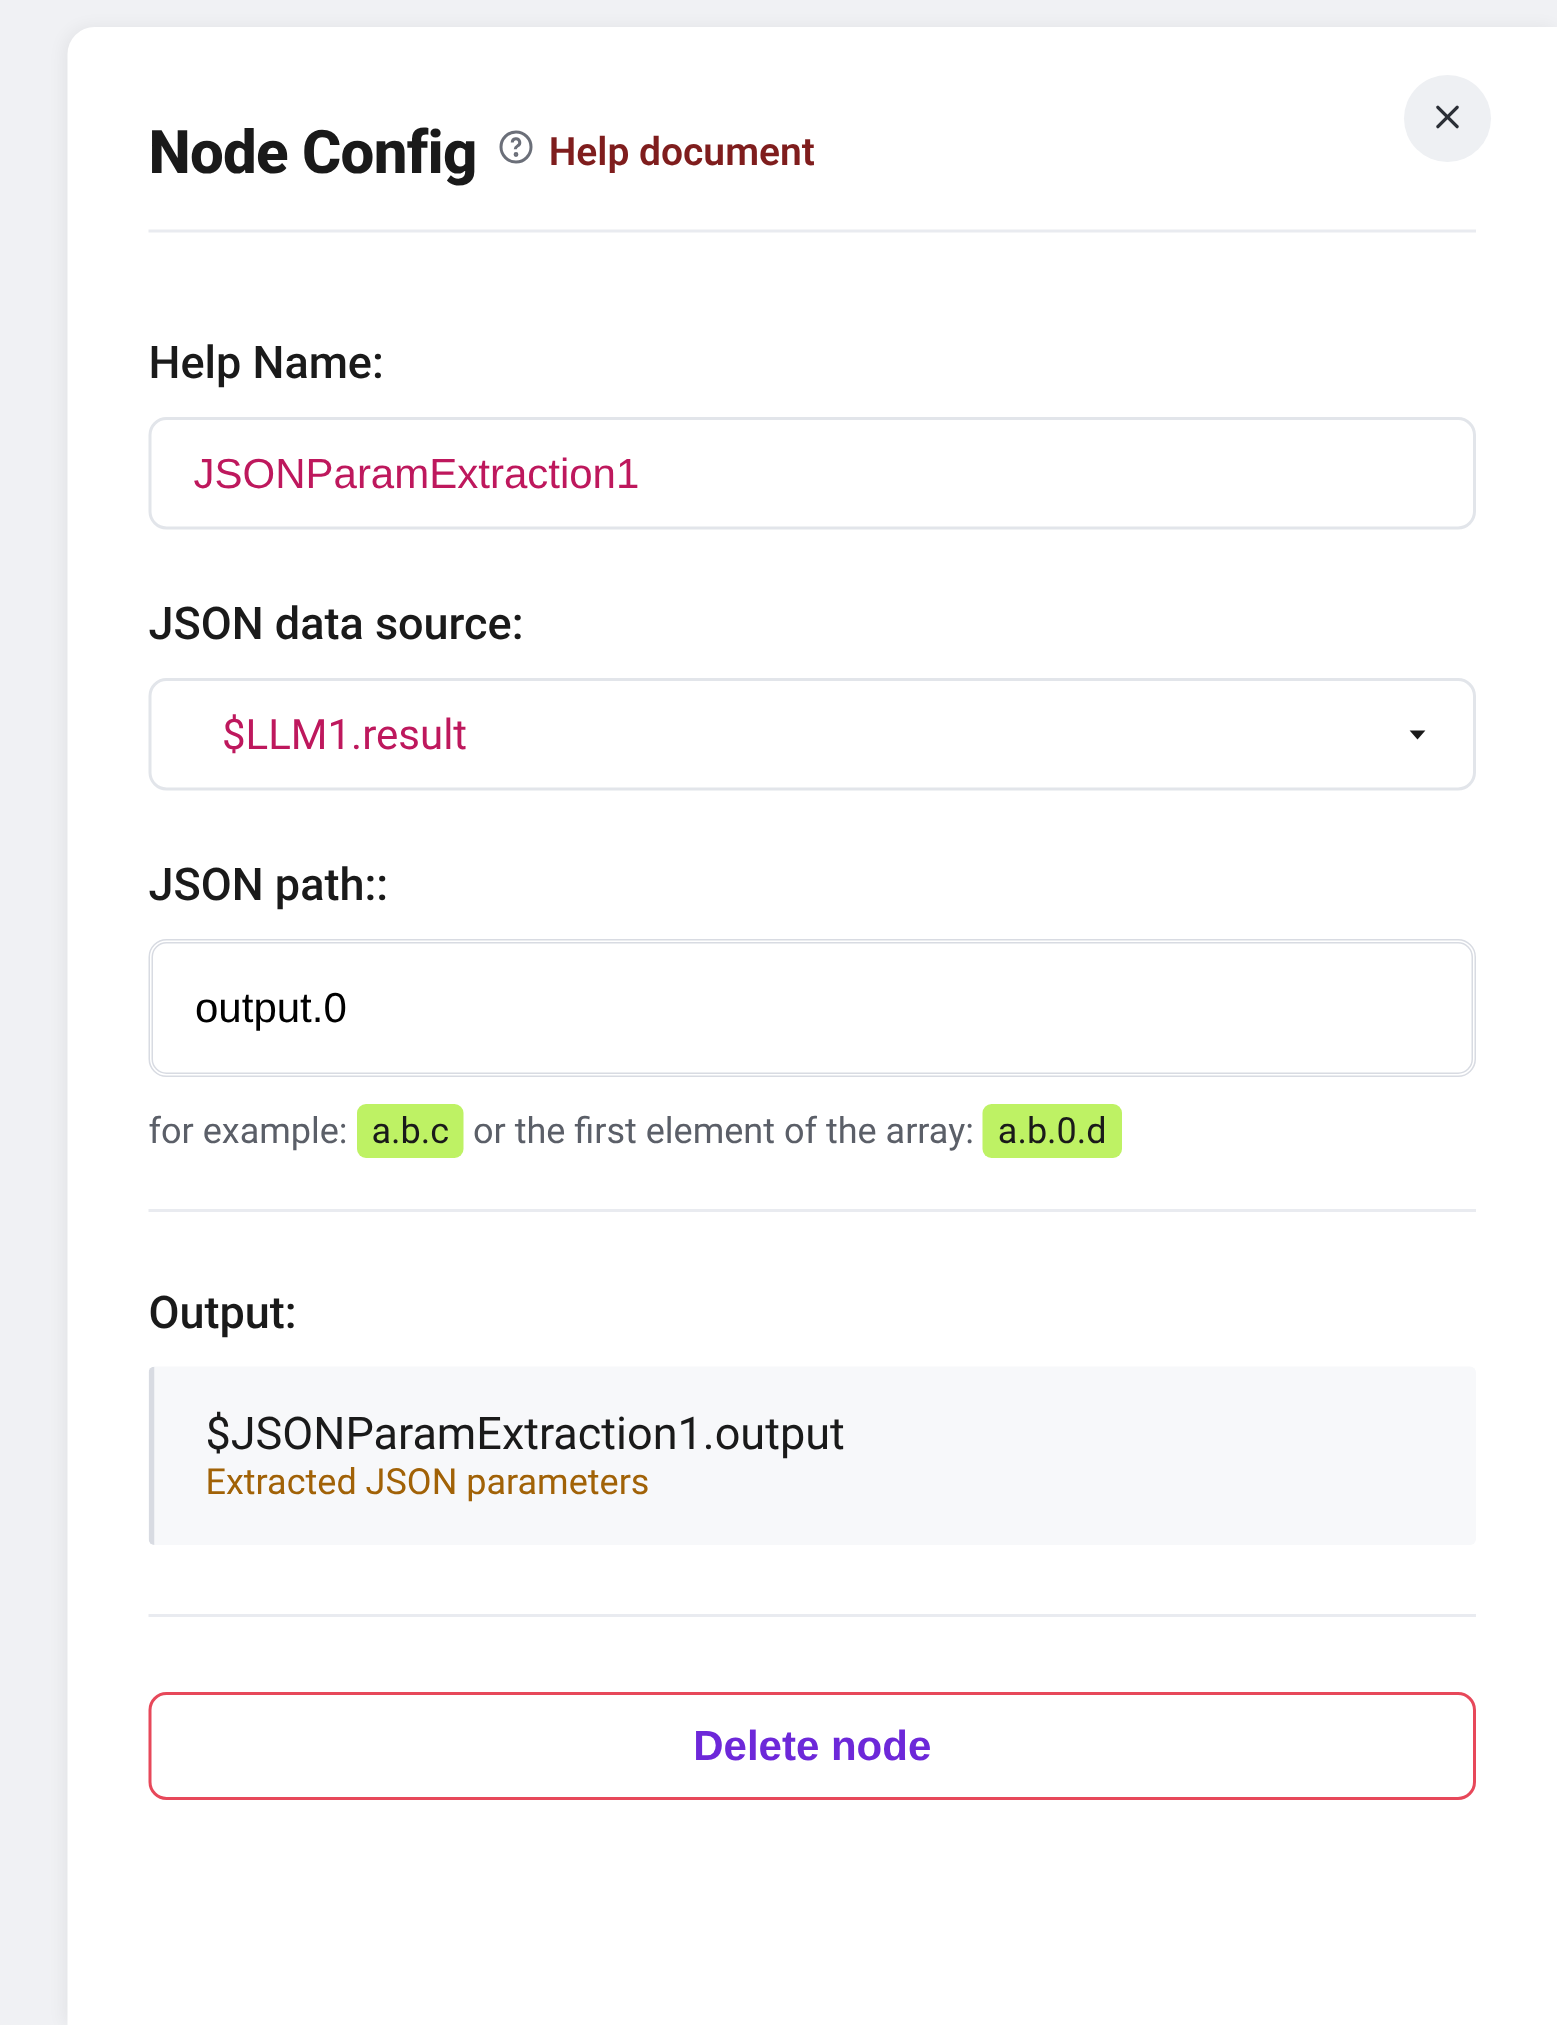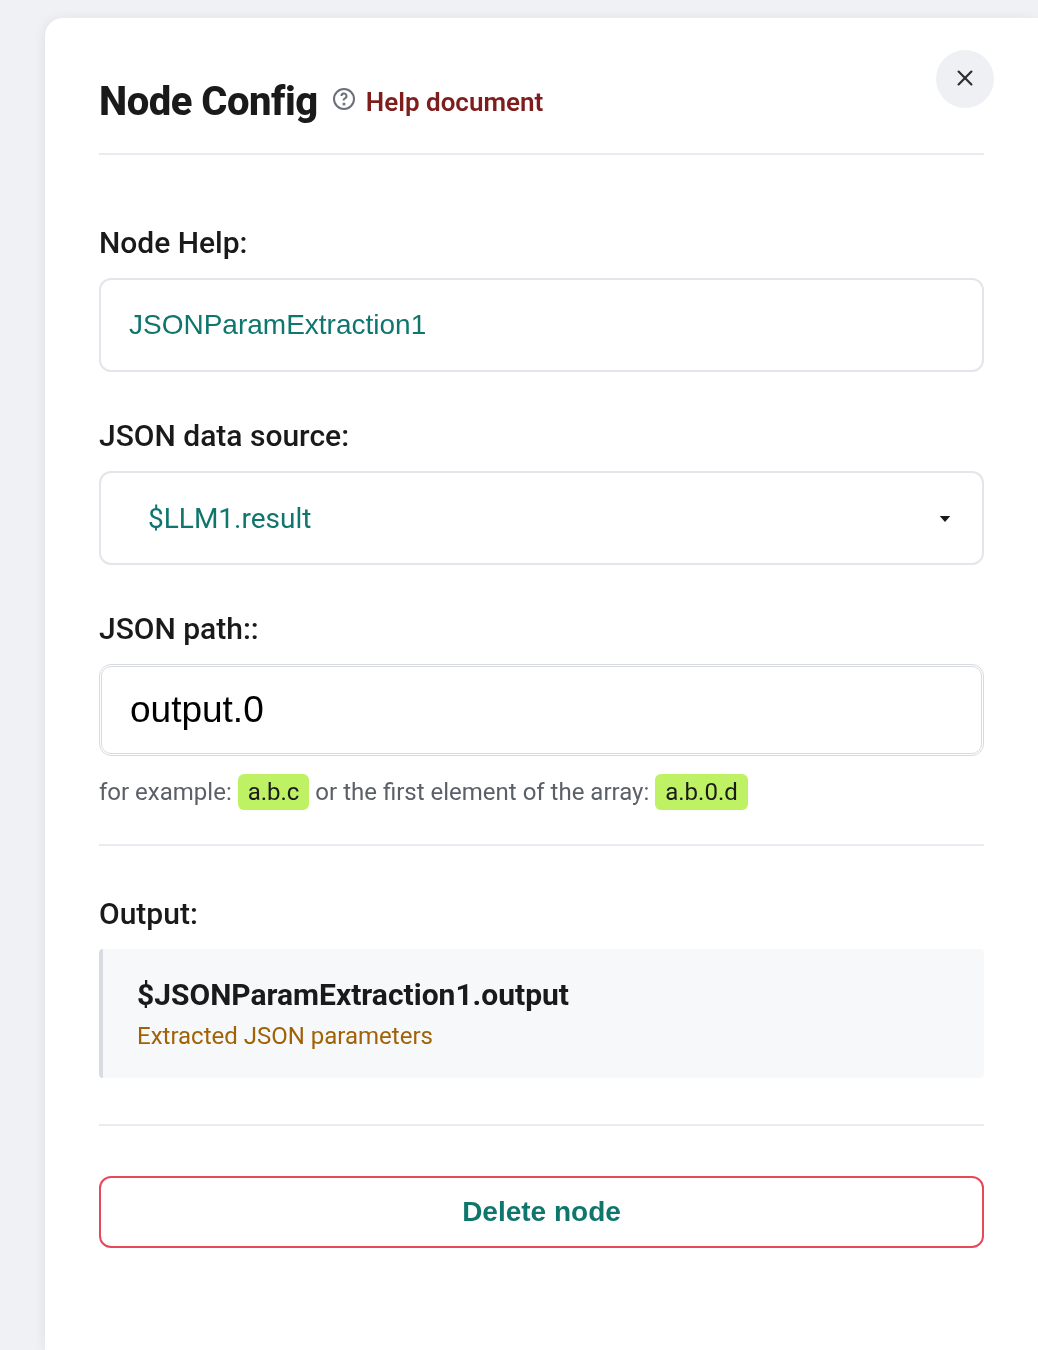--- a/index.html
+++ b/index.html
@@ -76,26 +76,26 @@
     border-top: 2px solid #e9ebf0;
     margin: 38px 0 50px 0;
   }
   .field-label {
     font-size: 30px;
     font-weight: 500;
     margin-bottom: 18px;
   }
   .text-input, .select-box {
     width: 100%;
-    height: 94px;
+    height: 75px;
     border: 2px solid #e2e5ea;
     border-radius: 12px;
     padding: 0 28px;
     font-size: 28px;
-    color: #0f766e;
+    color: #be185d;
     background: #fff;
     display: flex;
     align-items: center;
     justify-content: space-between;
   }
   .text-input { outline: none; }
   .select-box { cursor: pointer; padding-left: 47px; }
   .select-box .caret { margin-left: auto; }
   .select-box .caret svg { width: 18px; height: 18px; }
   .field-block { margin-bottom: 46px; }
@@ -103,21 +103,21 @@
     border: 3px double #d8dbe2;
     border-radius: 12px;
     padding: 4px;
   }
   .json-path-input {
     width: 100%;
     height: 78px;
     border: none;
     outline: none;
     padding: 0 24px;
-    font-size: 37px;
+    font-size: 28px;
     border-radius: 8px;
   }
   .hint-row {
     font-size: 24px;
     color: #5b5f68;
     margin-top: 22px;
   }
   .hint-row code {
     background: #bef264;
     padding: 4px 10px;
@@ -127,33 +127,32 @@
     color: #1a1a1a;
   }
   .output-card {
     background: #f7f8fa;
     border-left: 4px solid #d8dbe2;
     border-radius: 4px;
     padding: 28px 34px;
   }
   .output-var {
     font-size: 30px;
-    font-weight: 700;
-    margin-bottom: 10px;
+    font-weight: 400;
   }
   .output-desc {
     font-size: 24px;
     color: #a16207;
   }
   .delete-btn {
     width: 100%;
     height: 72px;
     border: 2px solid #e7485a;
     background: #fff;
-    color: #0f766e;
+    color: #6d28d9;
     font-size: 28px;
     font-weight: 700;
     border-radius: 12px;
     cursor: pointer;
   }
 </style>
 </head>
 <body>
 
 <div class="dotgrid"></div>
@@ -179,21 +178,21 @@
           <circle cx="12" cy="17" r="0.6" fill="#6b6f79"></circle>
         </svg>
       </span>
       <span>Help document</span>
     </div>
   </div>
 
   <hr class="sep">
 
   <div class="field-block">
-    <div class="field-label">Node Help:</div>
+    <div class="field-label">Help Name:</div>
     <input class="text-input" type="text" value="JSONParamExtraction1" style="">
   </div>
 
   <div class="field-block">
     <div class="field-label">JSON data source:</div>
     <div class="select-box">
       <span>$LLM1.result</span>
       <span class="caret">
         <svg viewBox="0 0 24 24" fill="#1a1a1a">
             <path d="M5 8l7 8 7-8z"></path>

